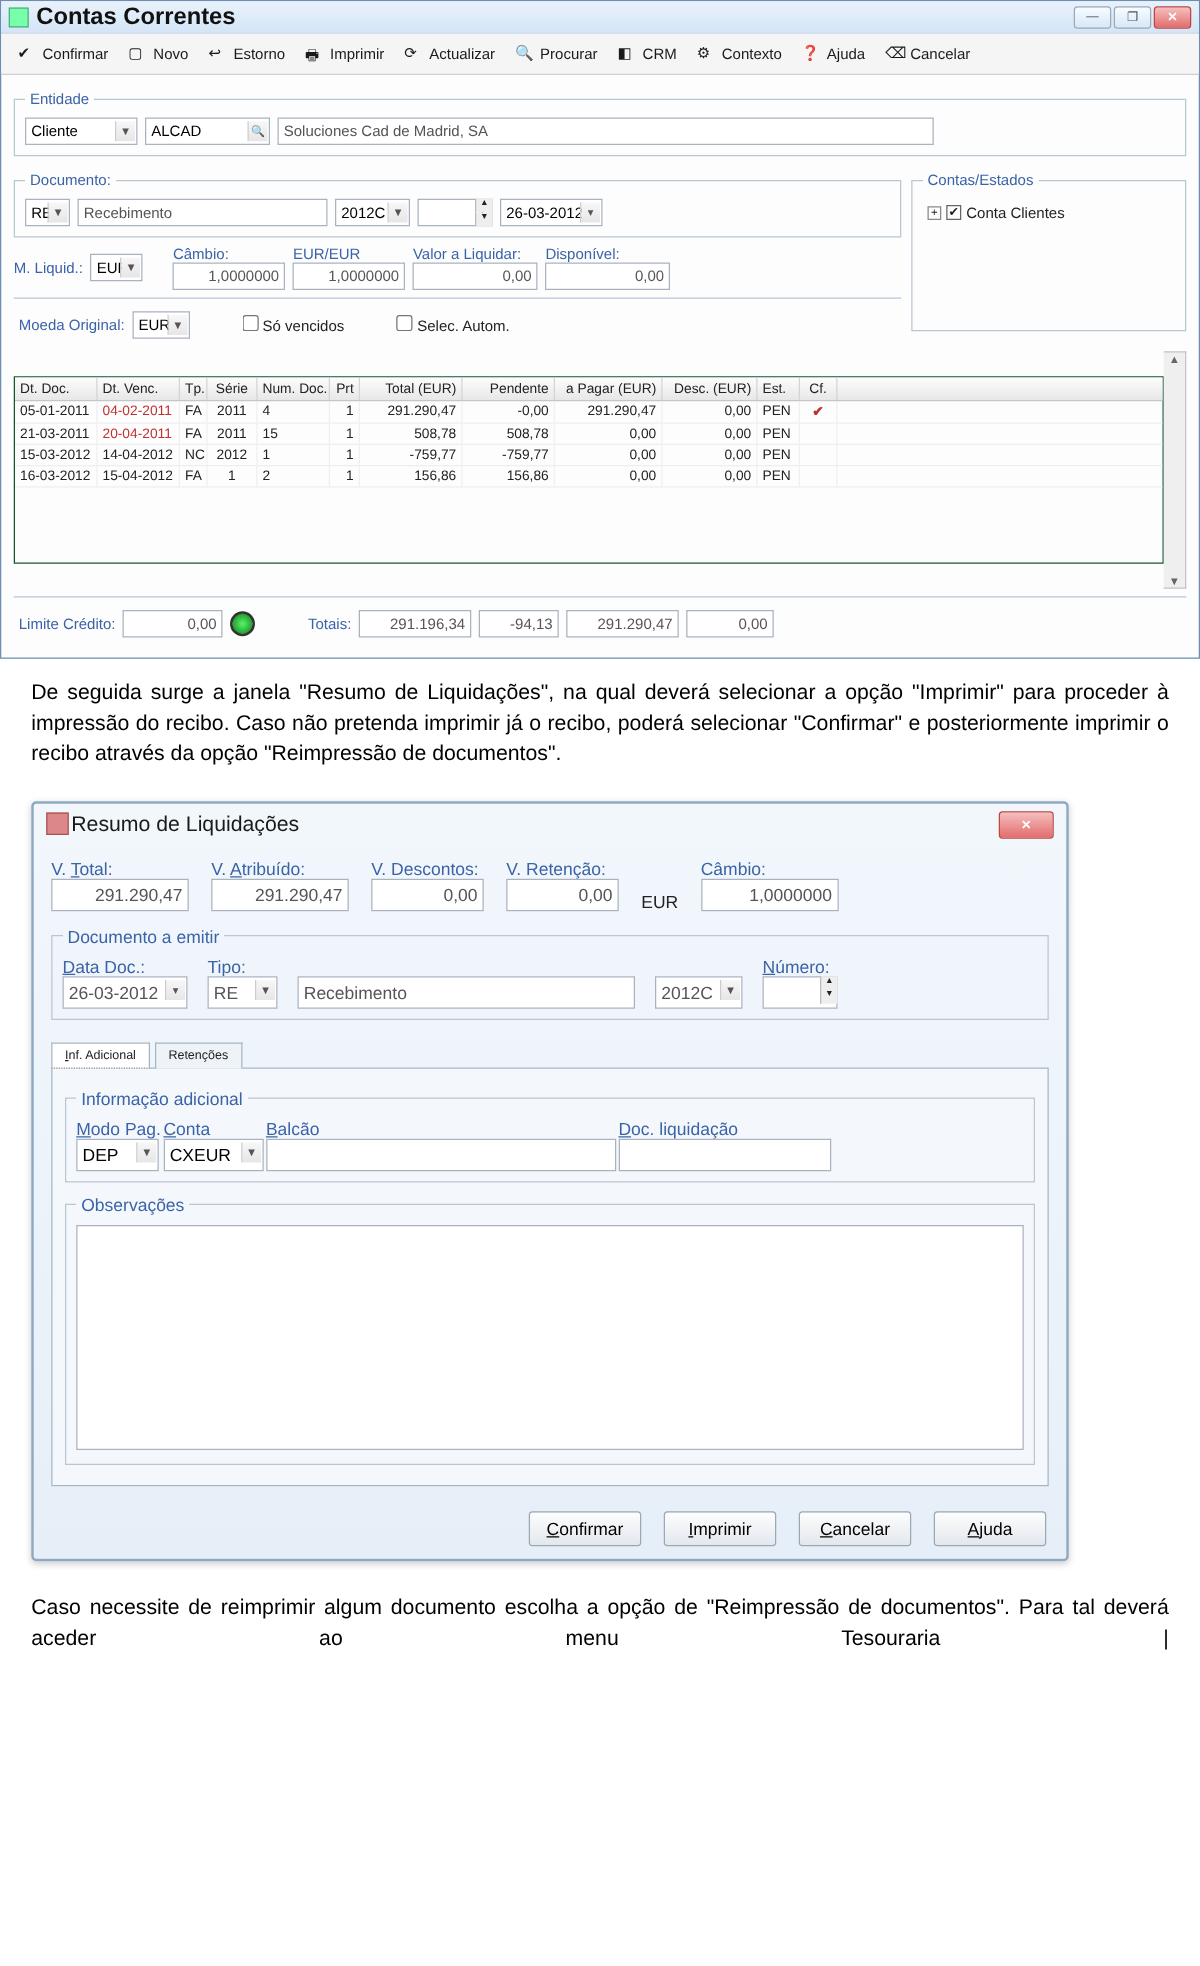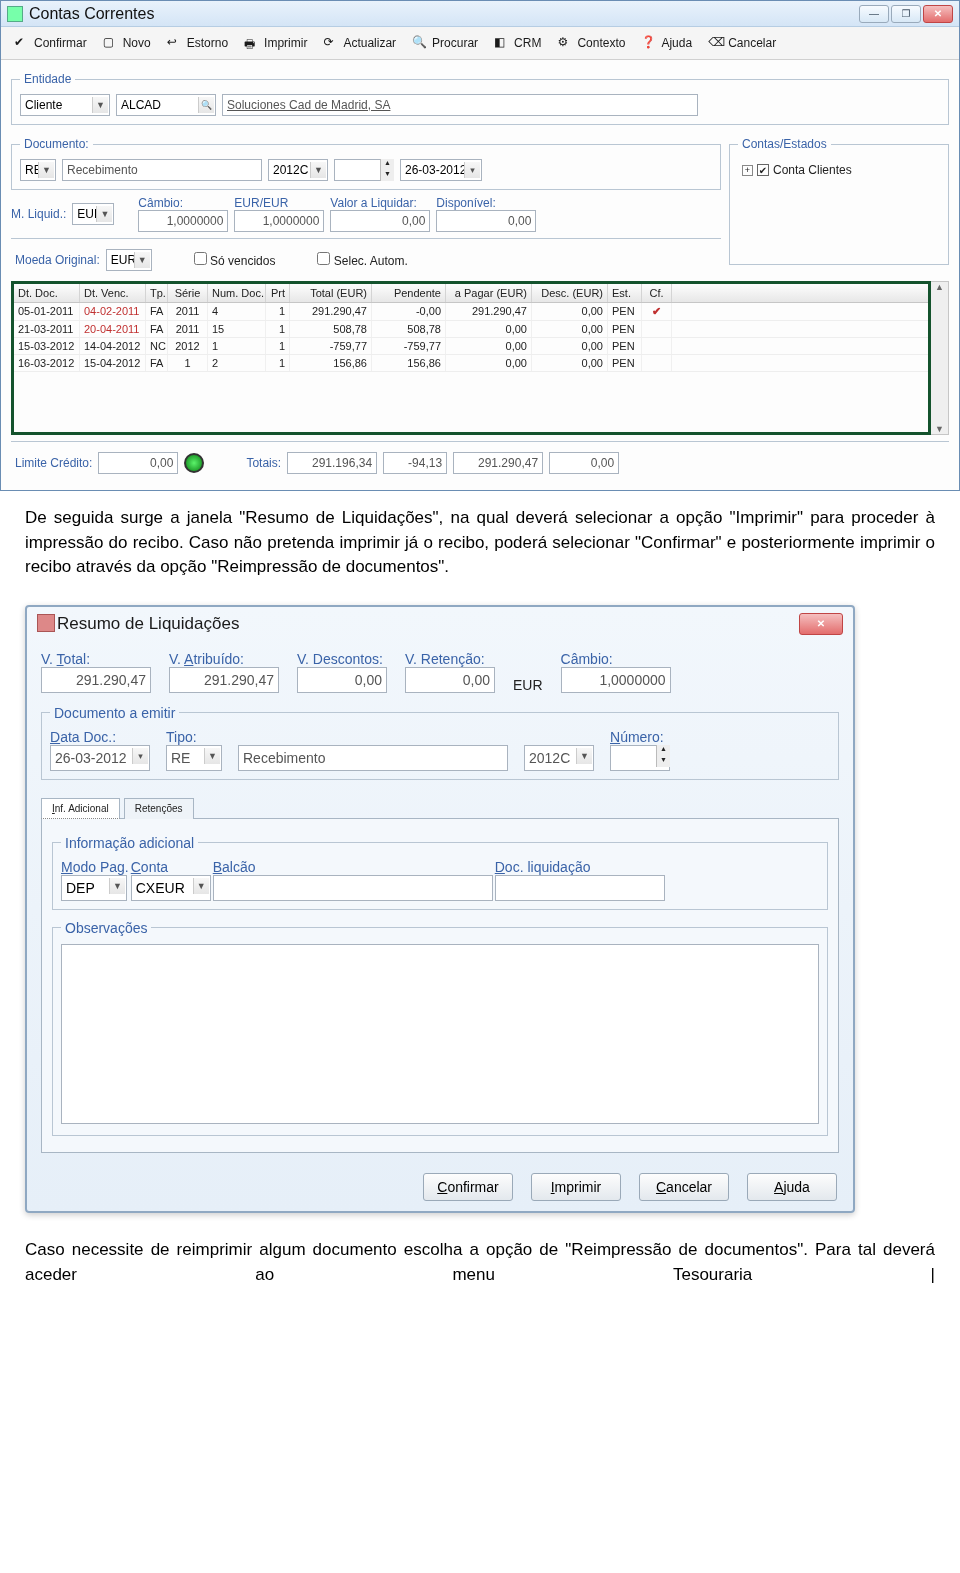--- a/index.html
+++ b/index.html
@@ -3,21 +3,21 @@
 <meta charset="utf-8">
 <style>
 * { box-sizing: border-box; margin: 0; padding: 0; }
 body { font-family: "Segoe UI", Tahoma, Arial, sans-serif; font-size: 12px; background: #fff; width: 960px; color: #222; }
 .doc-text { font-family: Arial, sans-serif; font-size: 17px; line-height: 1.45; padding: 15px 25px; text-align: justify; color: #000; }
 
 
 .win { border: 1px solid #6a8db3; background: #fdfdfd; }
 .titlebar { background: linear-gradient(#e9f2fb,#d4e5f6); height: 26px; display: flex; align-items: center; padding: 0 6px; border-bottom: 1px solid #b6cde3; }
 .titlebar .ti { width: 16px; height: 16px; background:#7fa; margin-right:6px; border:1px solid #5a8; }
-.titlebar .title { font-size: 16px; color:#111; flex:1; }
+.titlebar .title { font-size: 19px; color:#111; flex:1;font-weight:bold; }
 .winbtns { display:flex; gap:2px; }
 .winbtn { width:30px; height:18px; border:1px solid #9ab; background:linear-gradient(#f7fbff,#d8e8f6); border-radius:3px; display:flex; align-items:center; justify-content:center; font-size:10px; color:#456; cursor:pointer; }
 .winbtn.close { background:linear-gradient(#f5bfbf,#e36d6d); border-color:#c04545; color:#fff; font-weight:bold; }
 
 
 .toolbar { display:flex; padding:4px 6px; gap:2px; border-bottom:1px solid #d0d0d0; background:#f5f5f5; flex-wrap:wrap; }
 .tb-btn { display:flex; align-items:center; gap:4px; padding:3px 6px; border:1px solid transparent; border-radius:3px; cursor:pointer; font-size:12px; color:#1a1a1a; }
 .tb-ico { width:16px; height:16px; display:inline-block; }
 
 
@@ -34,21 +34,21 @@
 .spin { position:relative; display:inline-block; }
 .spin .sp { position:absolute; right:0; top:0; width:14px; height:22px; display:flex; flex-direction:column; }
 .spin .sp span { flex:1; font-size:7px; text-align:center; border-left:1px solid #bbb; background:#eee; line-height:1; }
 
 
 .cols { display:flex; gap:8px; }
 .colL { flex:1; }
 .colR { width:220px; }
 
 
-.grid { border:3px solid #14532d; margin:0 0; }
+.grid { border:1px solid #14532d; margin:20px 0; }
 .gh { display:flex; background:linear-gradient(#fdfdfd,#e7e7e7); border-bottom:1px solid #c6c6c6; font-size:11px; }
 .gh > div { padding:3px 4px; border-right:1px solid #d4d4d4; white-space:nowrap; overflow:hidden; }
 .gr { display:flex; font-size:11px; border-bottom:1px solid #eee; }
 .gr > div { padding:2px 4px; border-right:1px solid #f0f0f0; white-space:nowrap; overflow:hidden; }
 .red { color:#c03030; }
 .c-dtdoc{width:66px}.c-dtvenc{width:66px}.c-tp{width:22px}.c-serie{width:40px;text-align:center}.c-num{width:58px}.c-prt{width:24px;text-align:right}.c-total{width:82px;text-align:right}.c-pend{width:74px;text-align:right}.c-pagar{width:86px;text-align:right}.c-desc{width:76px;text-align:right}.c-est{width:34px}.c-cf{width:30px;text-align:center}
 .check { color:#c03030; font-weight:bold; }
 .gridwrap { display:flex; }
 .gridwrap .sb { width:18px; border:1px solid #c6c6c6; border-left:none; background:#efefef; display:flex; flex-direction:column; justify-content:space-between; align-items:center; font-size:9px; color:#666; }
 
@@ -133,21 +133,21 @@
         <span>Cancelar</span>
       </div>
   </div>
 
   <div class="pad">
     <fieldset>
       <legend>Entidade</legend>
       <div class="row">
         <span class="dd"><input type="text" style="width: 90px;" value="Cliente"><span class="arrow">▼</span></span>
         <span class="dd"><input type="text" style="width: 100px;" value="ALCAD"><span class="arrow">🔍</span></span>
-        <input type="text" class="ro" style="width: 476px; text-decoration: underline;" value="Soluciones Cad de Madrid, SA">
+        <input type="text" class="ro" style="width: 525px;" value="Soluciones Cad de Madrid, SA">
       </div>
     </fieldset>
 
     <div class="cols">
       <div class="colL">
         <fieldset>
           <legend>Documento:</legend>
           <div class="row">
             <span class="dd"><input type="text" style="width: 36px;" value="RE"><span class="arrow">▼</span></span>
             <input type="text" class="ro" style="width: 200px;" value="Recebimento">

